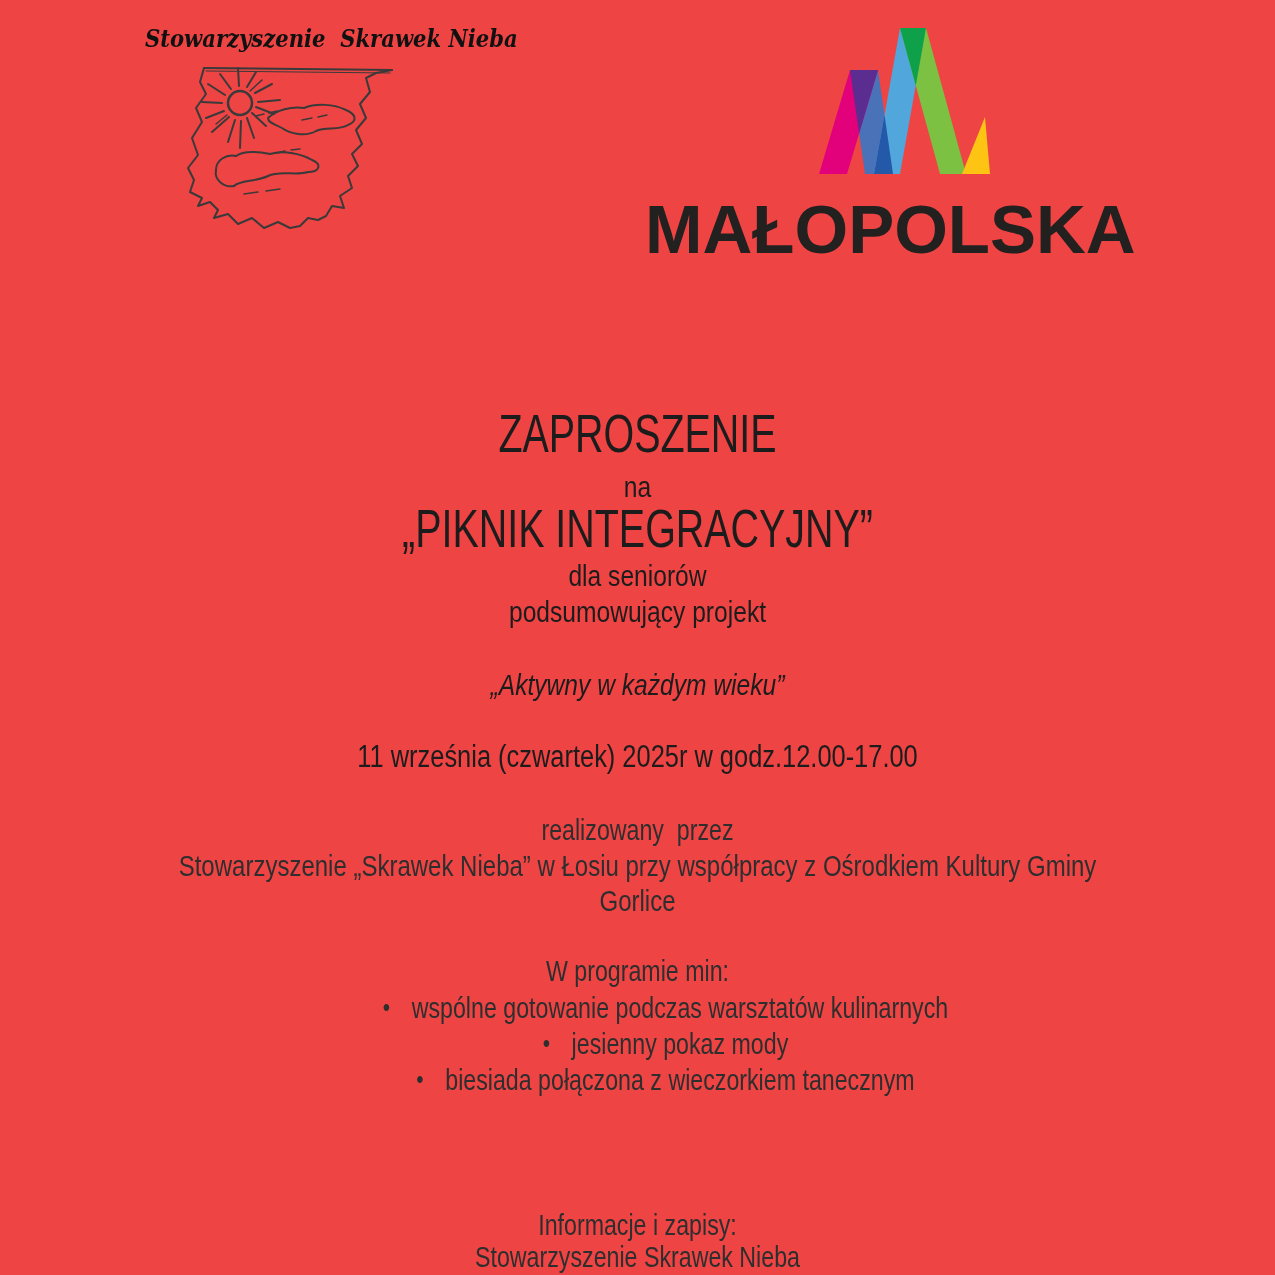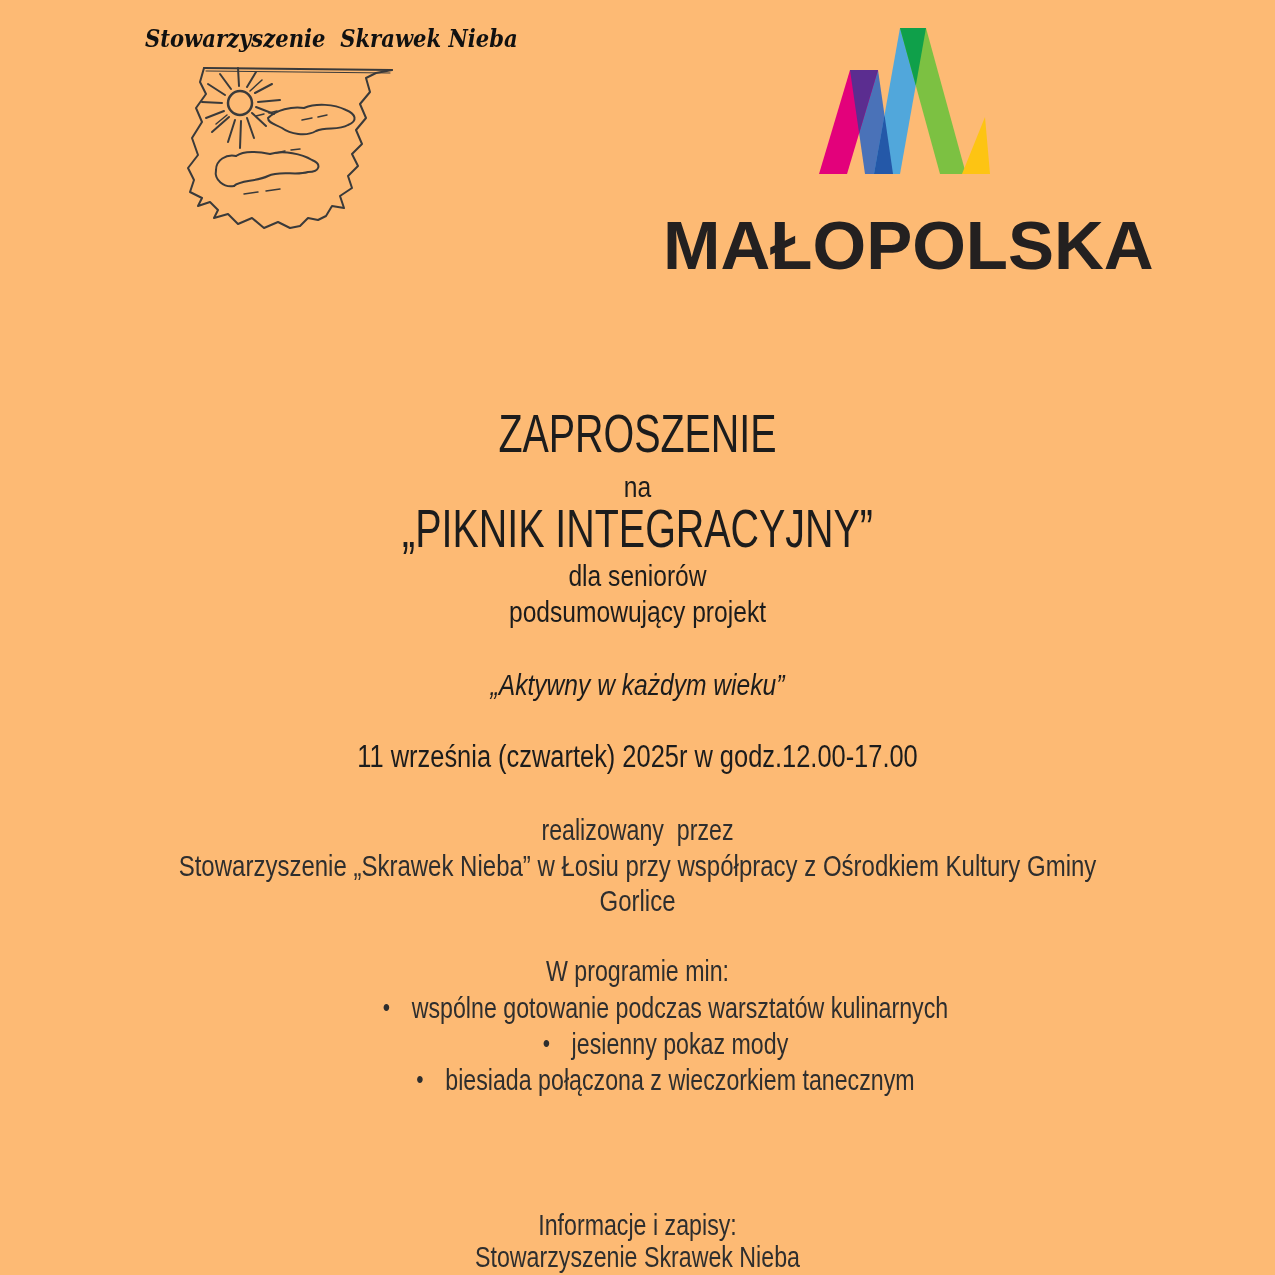--- a/index.html
+++ b/index.html
@@ -1,17 +1,17 @@
 <!DOCTYPE html>
 <html><head>
 <meta charset="utf-8">
 <style>
   html,body{margin:0;padding:0;background:#888;}
   #page{
-    position:relative;width:1275px;height:1275px;background:#fdba74;
+    position:relative;width:1275px;height:1275px;background:#ef4444;
     overflow:hidden;font-family:"Liberation Sans",sans-serif;color:#1c1c1c;
   }
   .abs{position:absolute;}
   .line{position:absolute;left:0;width:1275px;text-align:center;line-height:1.15;white-space:nowrap;}
   
   .h-big{font-size:54px;transform:scaleX(.73);}
   .h-mid{font-size:30px;transform:scaleX(.82);}
   .h-date{font-size:31px;transform:scaleX(.82);}
   .italic{font-style:italic;}
   
@@ -87,21 +87,21 @@
       <polygon points="4,147 32,147 63,43 35,43" fill="#E3017B"></polygon>
       <polygon points="35,43 63,43 44.1,106.3" fill="#5B2D90"></polygon>
       <polygon points="59,147 85,147 111,1 85,1" fill="#51A7DB"></polygon>
       <polygon points="69.5,88 78,147 59,147" fill="#2458A8"></polygon>
       <polygon points="85,1 111,1 151,147 125,147" fill="#7CC142"></polygon>
       <polygon points="85,1 111,1 100.8,58.5" fill="#0FA04A"></polygon>
       <polygon points="147,147 175,147 170,90" fill="#FDC413"></polygon>
     </svg>
   </div>
 
-  <div class="abs wordmark" style="left:645px;top:206px;margin-left:18px;">MAŁOPOLSKA</div>
+  <div class="abs wordmark" style="left:645px;top:190px;">MAŁOPOLSKA</div>
 
   <div class="line h-big" style="top:402px;">ZAPROSZENIE</div>
   <div class="line h-mid" style="top:470px;">na</div>
   <div class="line h-big" style="top:497px;">„PIKNIK INTEGRACYJNY”</div>
   <div class="line h-mid" style="top:559px;">dla seniorów</div>
   <div class="line h-mid" style="top:595px;">podsumowujący projekt</div>
   <div class="line h-mid italic" style="top:668px;">„Aktywny w każdym wieku”</div>
   <div class="line h-date" style="top:739px;">11 września (czwartek) 2025r w godz.12.00-17.00</div>
 
   <div class="line t-thin pre" style="top:814px;">realizowany  przez</div>

